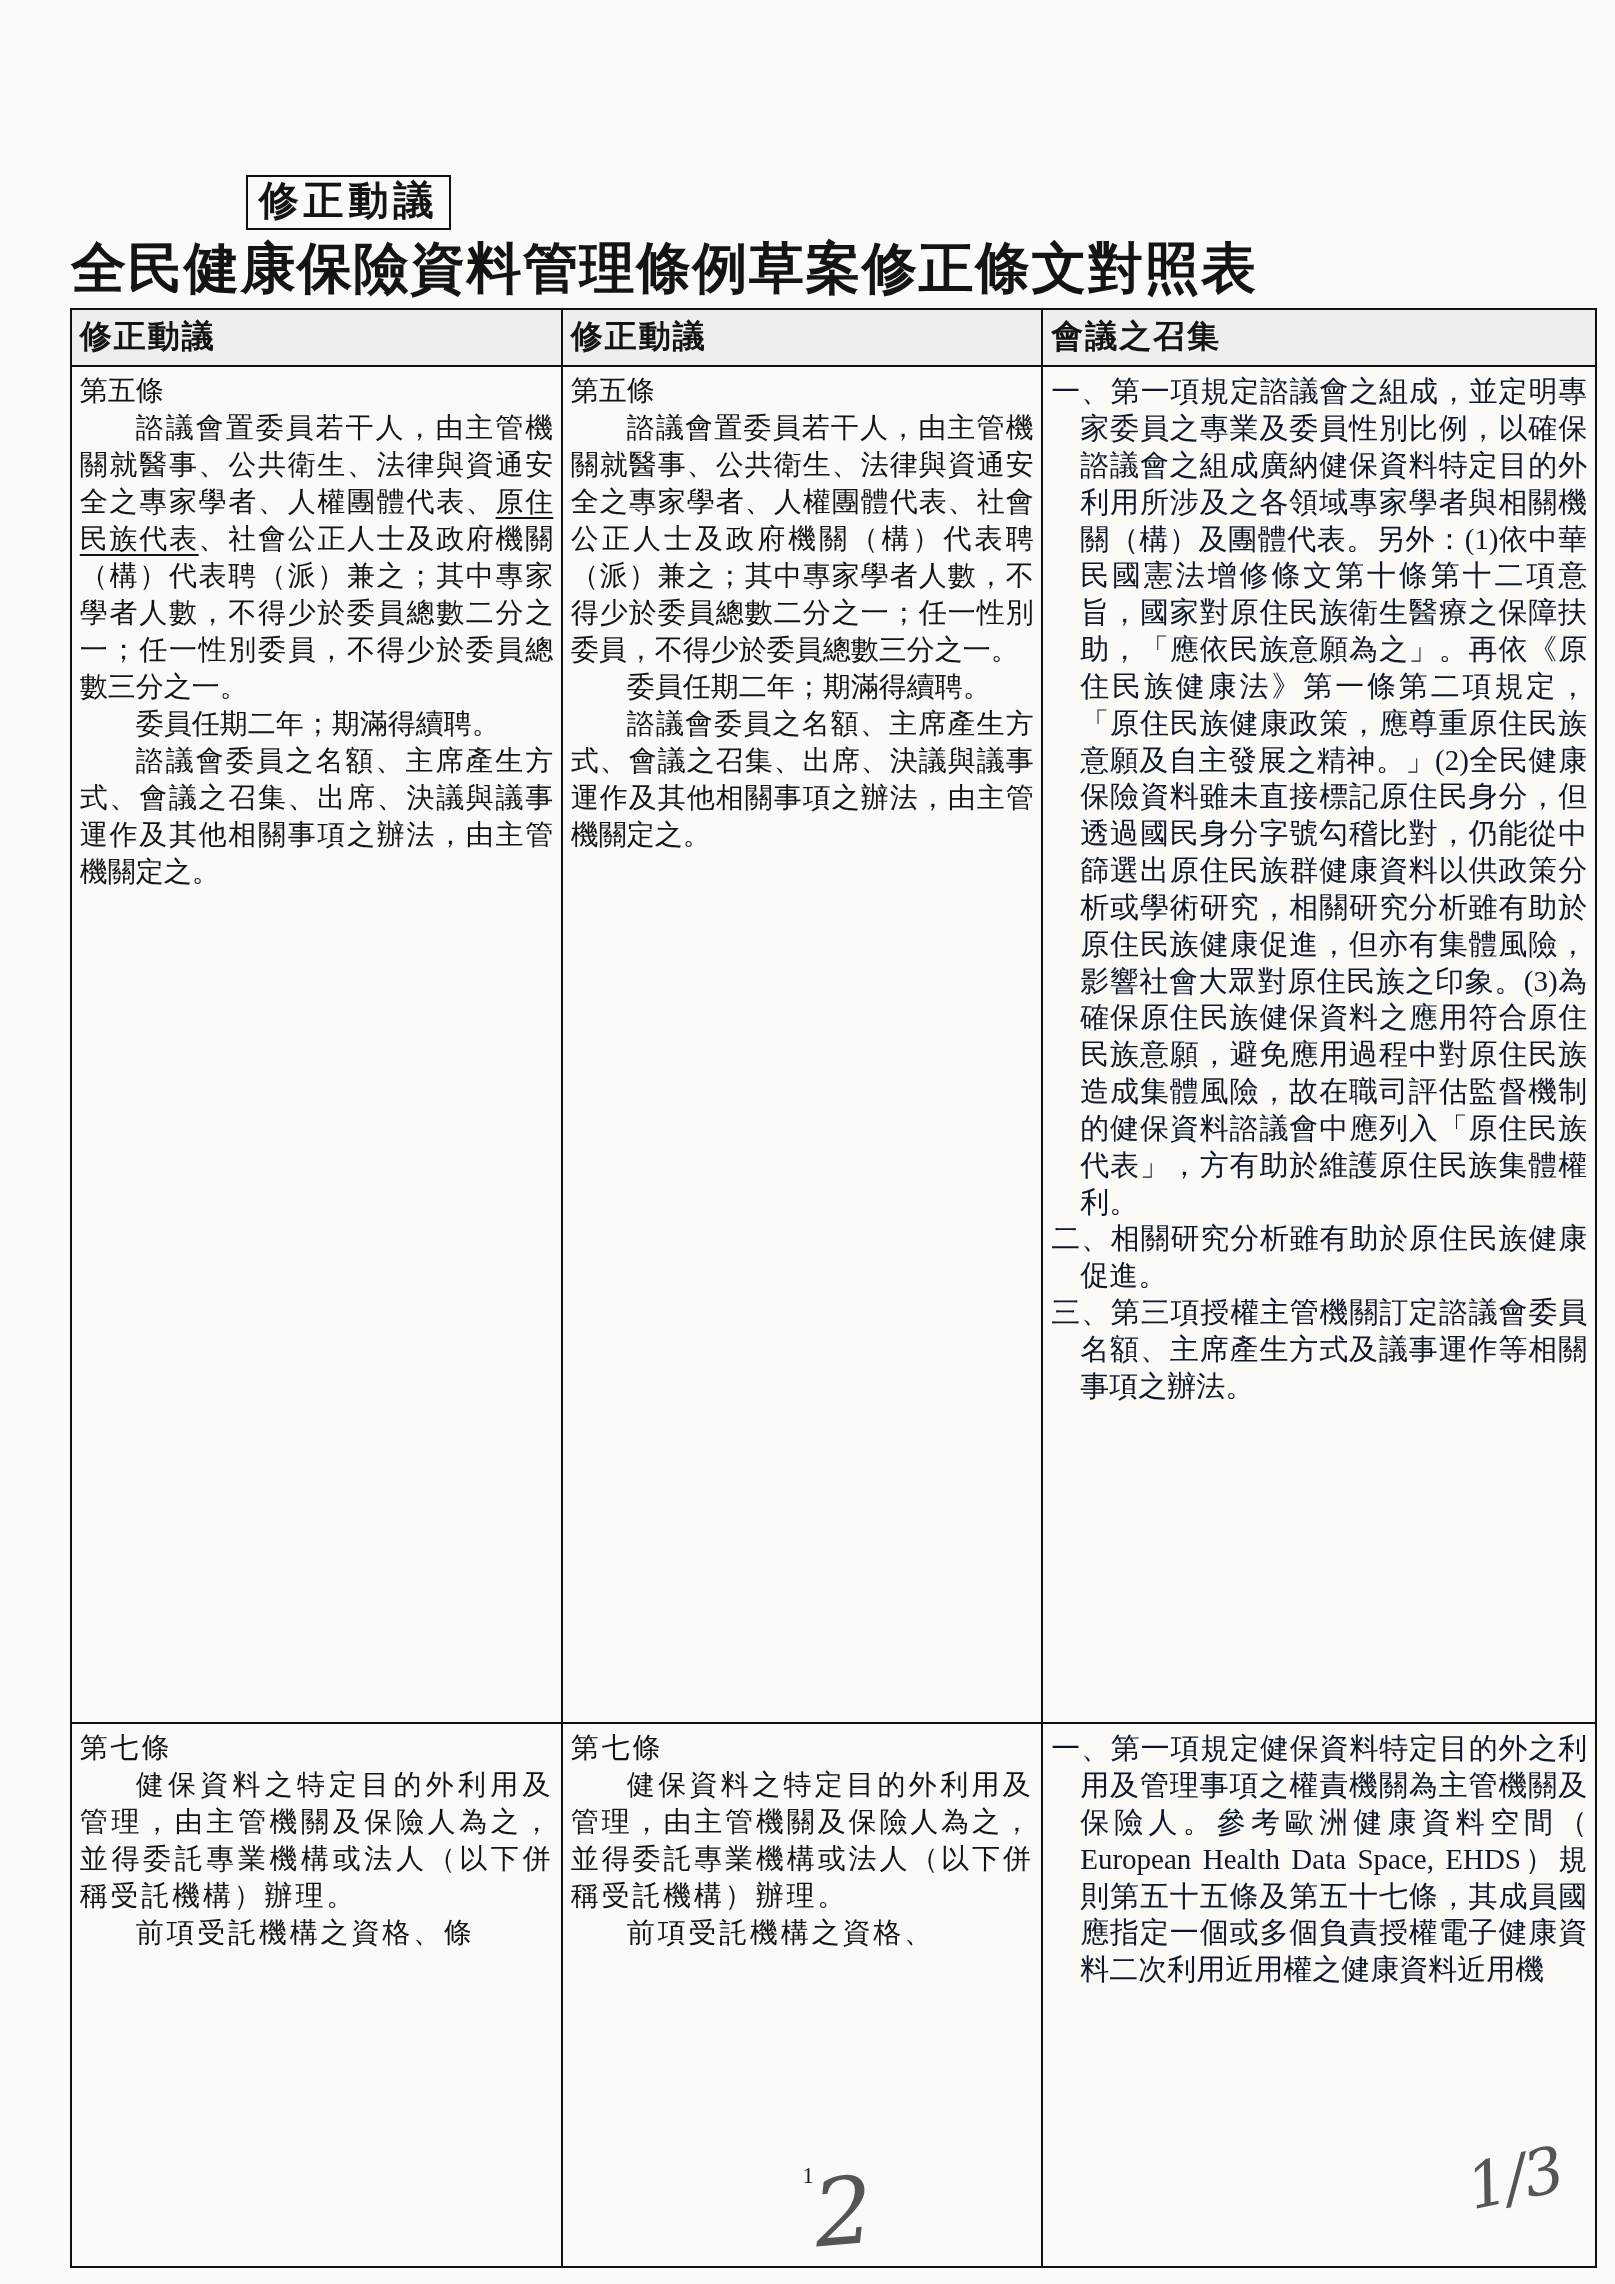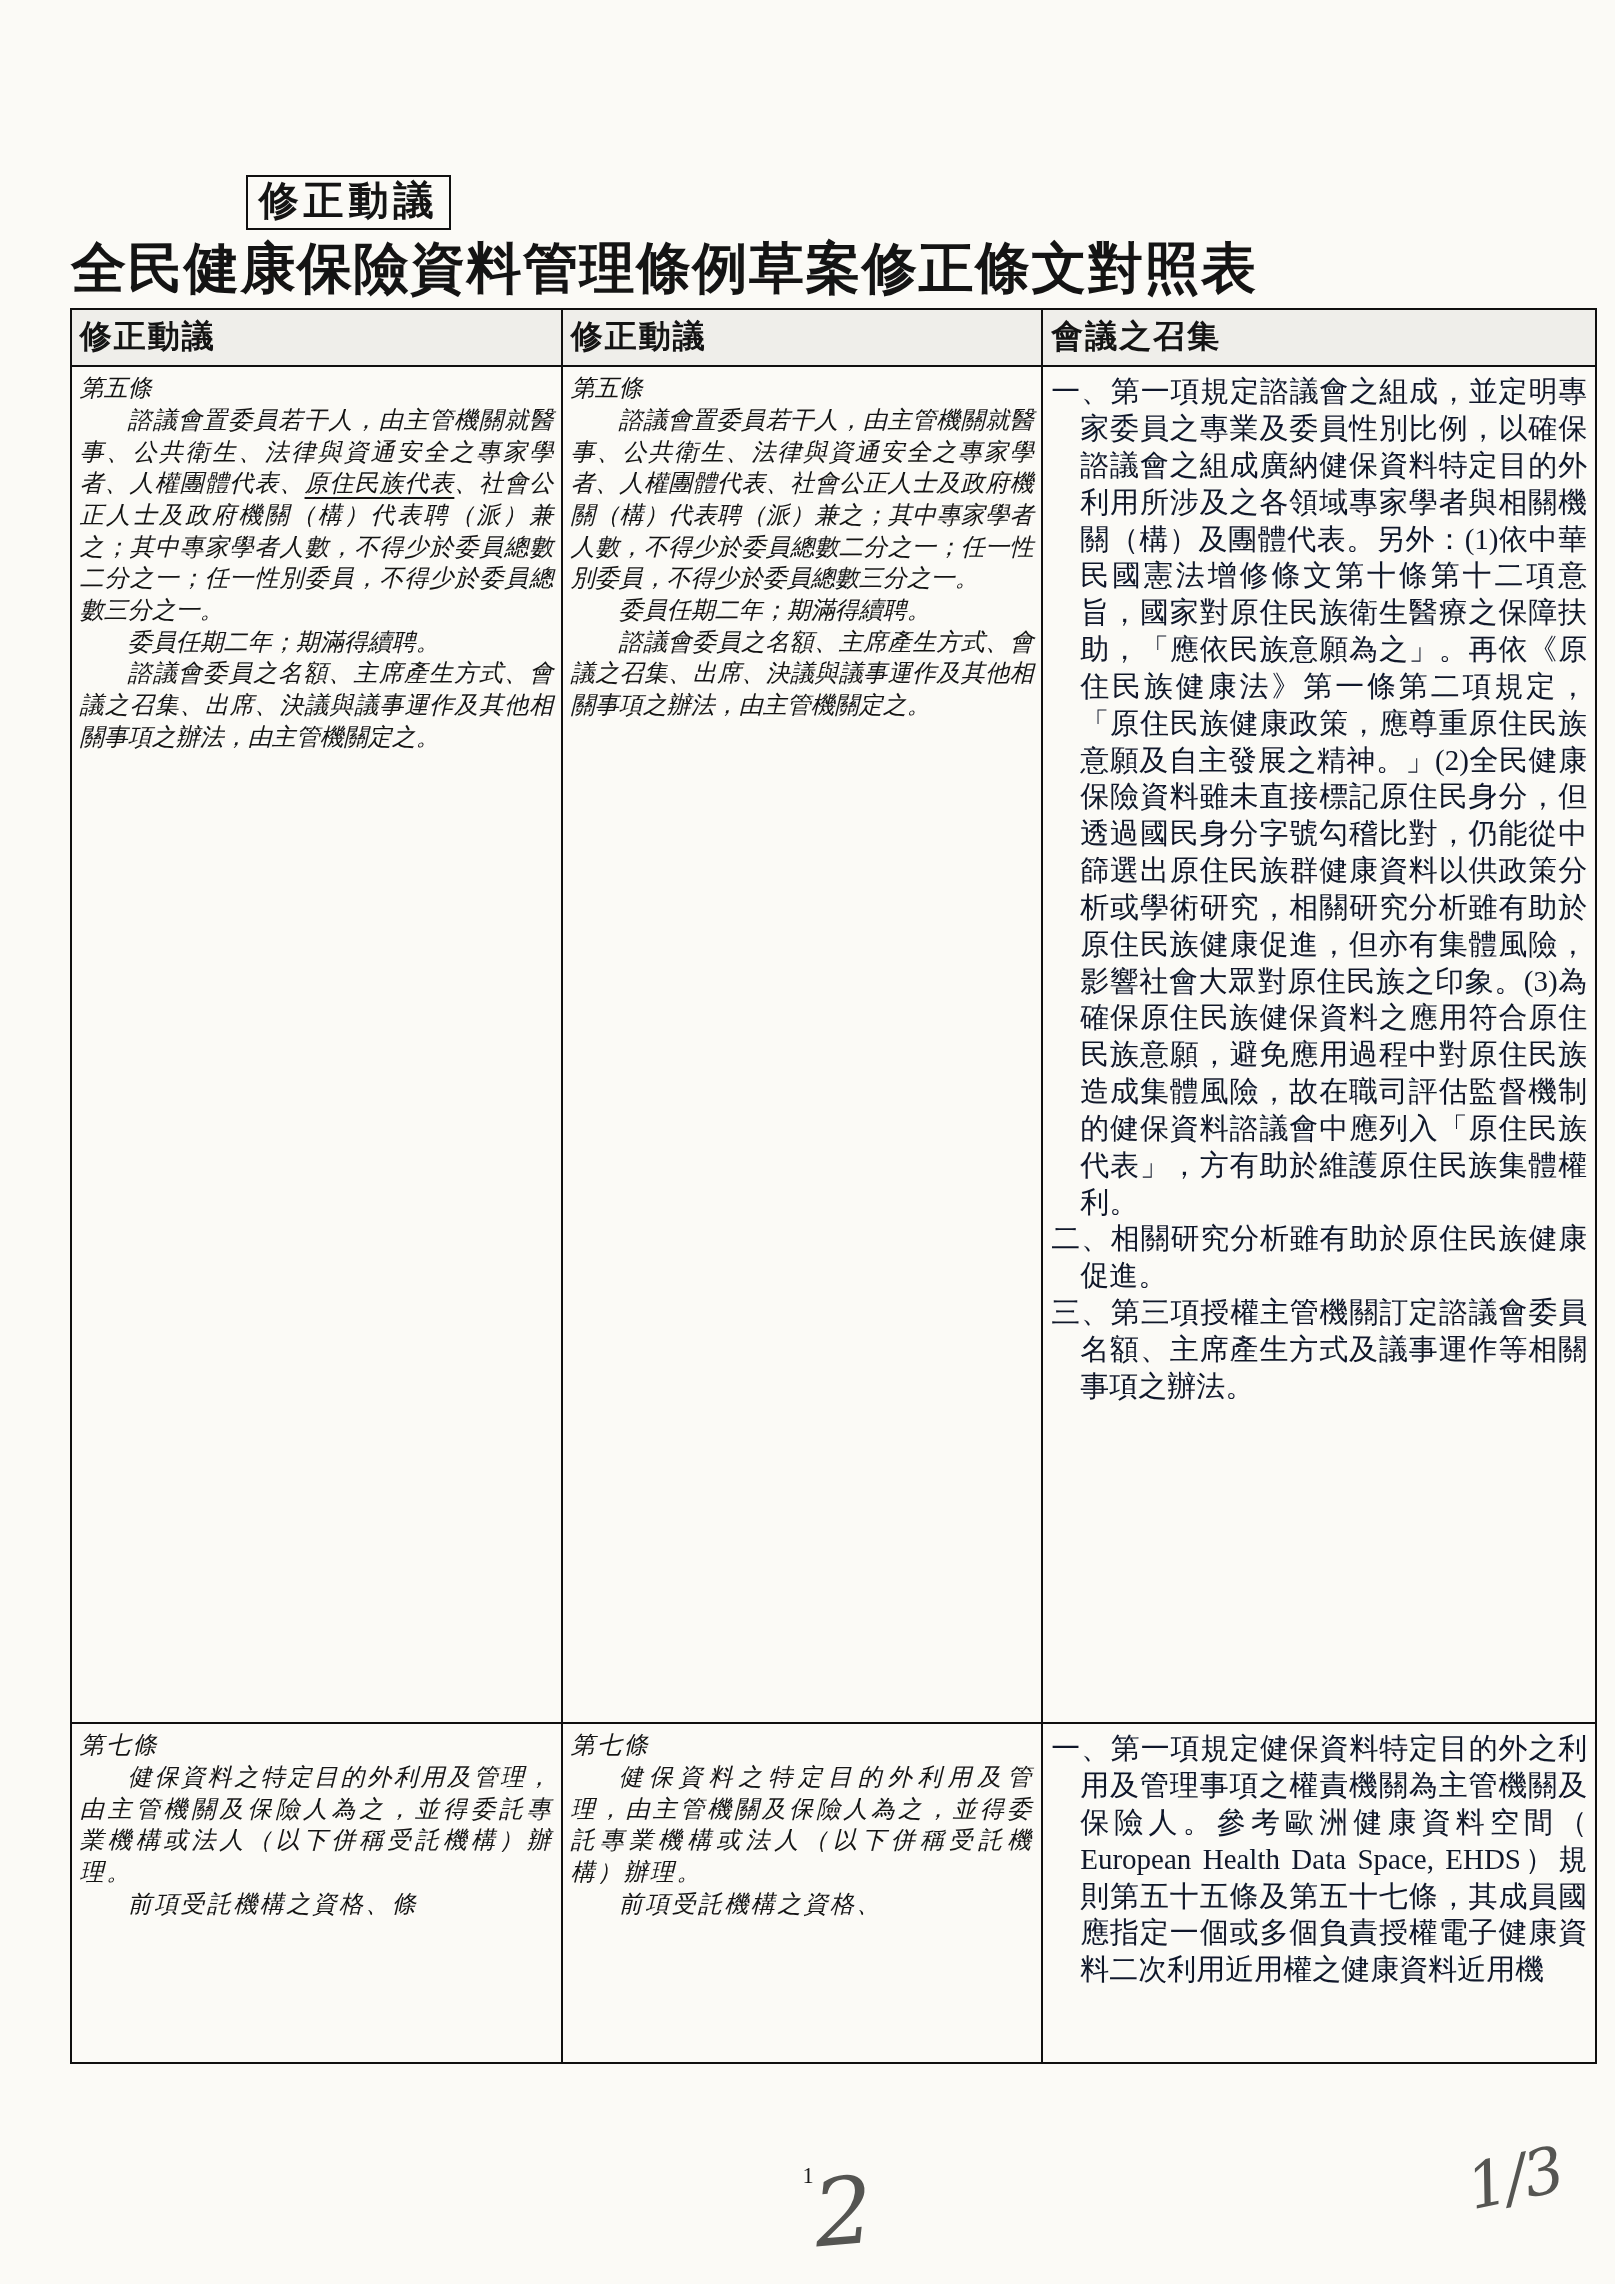--- a/index.html
+++ b/index.html
@@ -46,44 +46,43 @@
     font-size:32px;font-weight:bold;
     text-align:left;
     padding:4.9px 7.8px 6.8px 7.8px;
     background:#efeeea;
     letter-spacing:2px;
   }
   td.cell{
     padding:5.9px 7.8px 12.7px 7.8px;
   }
   .col-amend,.col-gov{
-    font-size:24px;
+    font-size:28px;
     line-height:1.32;
     text-align:justify;
     text-justify:inter-ideograph;
-    font-style:italic;
   }
   .col-reason{
     font-size:29px;
     line-height:1.27;
     color:#0f172a;
     text-align:justify;
     text-justify:inter-ideograph;
   }
   p.art{margin:0;}
   p.para{margin:0;text-indent:2em;}
   p.ritem{margin:0;padding-left:1em;text-indent:-1em;}
   .u{
     text-decoration:underline;
     text-decoration-thickness:2.4px;
     text-underline-offset:5.9px;
   }
   .spread{letter-spacing:0.10em;}
   tr.row-a5 td{height:1357px;}
-  tr.row-a7 td{height:340px;}
+  tr.row-a7 td{height:544px;}
   
   .page-num{
     position:absolute;left:0;right:0;top:2163px;
     text-align:center;
     font-size:22.4px;color:#1c1c1c;
   }
   .hw{
     position:absolute;
     font-family:"DejaVu Serif","Liberation Serif",serif;
     font-style:italic;

